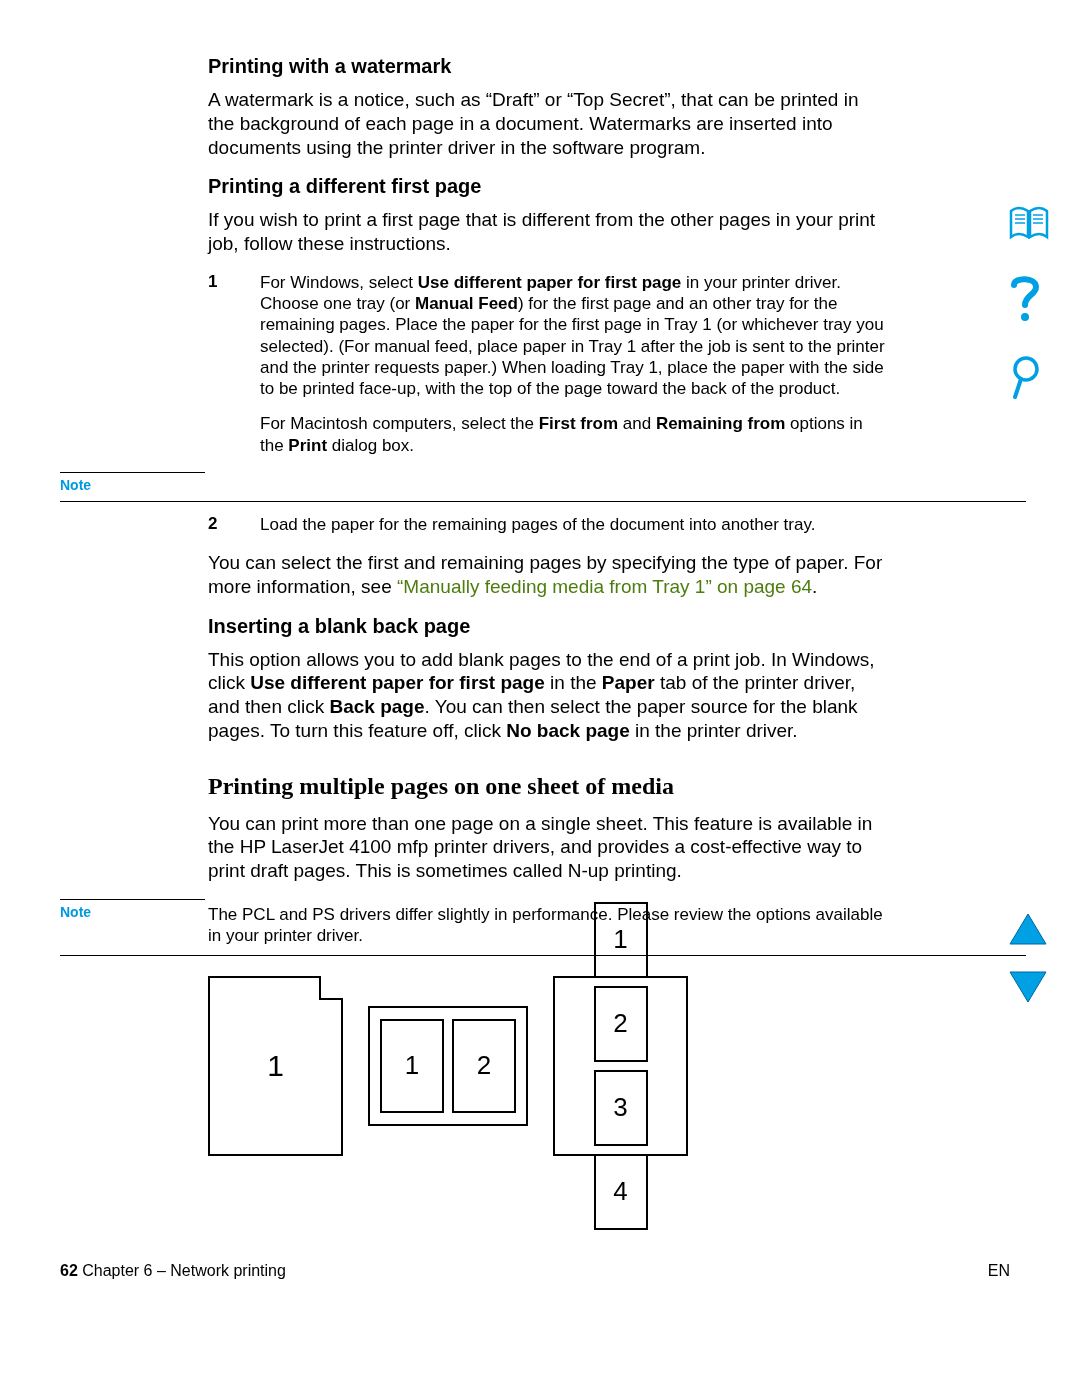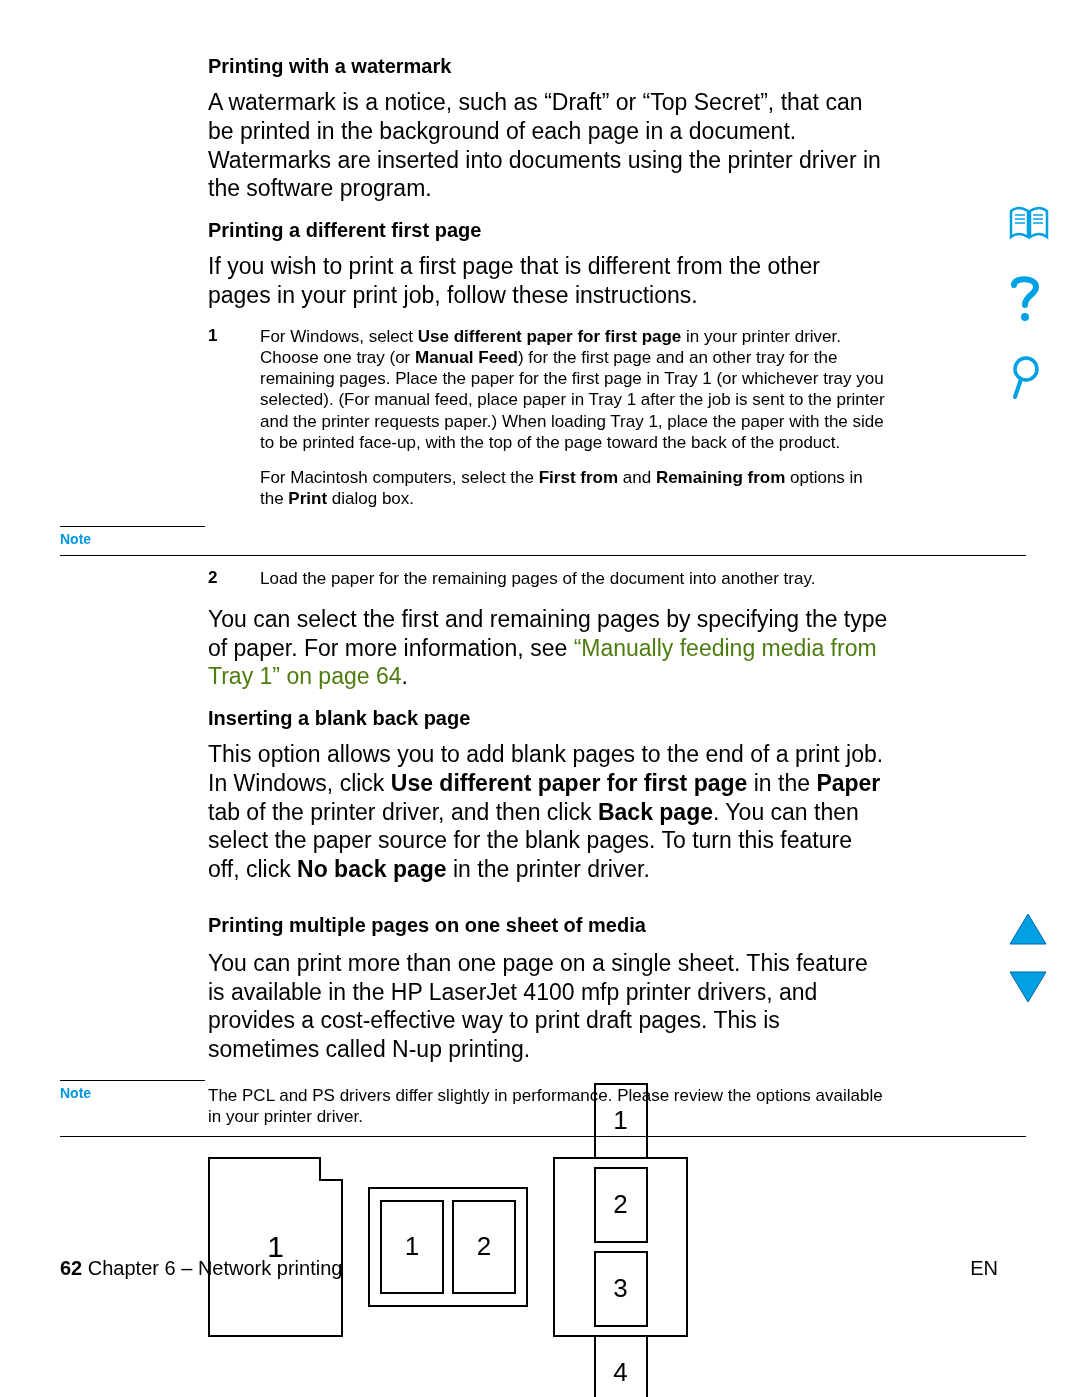--- a/index.html
+++ b/index.html
@@ -21,26 +21,27 @@
   .content-right {
     margin-left: 148px;
     width: 680px;
   }
   h3 {
     font-size: 20px;
     font-weight: bold;
     margin: 0 0 10px 0;
   }
   h2 {
-    font-size: 20px;
+    font-size: 24px;
     font-weight: bold;
     margin: 30px 0 12px 0;
+    font-family: Liberation Serif, serif;
   }
   p {
-    font-size: 23px;
+    font-size: 19px;
     line-height: 1.25;
     margin: 0 0 16px 0;
   }
   .section { clear: both; }
   .note-label {
     float: left;
     width: 145px;
     color: #0099e0;
     font-weight: bold;
     font-size: 14px;
@@ -69,22 +70,22 @@
     line-height: 1.25;
     margin-left: 28px;
   }
   .numlist .body .sub { margin-top: 14px; }
   .link { color: #4d7c0f; }
   b { font-weight: bold; }
   .footer {
     position: absolute;
     bottom: 20px;
     left: 60px;
-    right: 82px;
-    font-size: 20px;
+    right: 70px;
+    font-size: 16px;
   }
   .footer .pg { font-weight: bold; }
   .footer .right { float: right; }
   
   .sidebar {
     position: absolute;
     right: 22px;
     top: 205px;
     width: 50px;
   }

